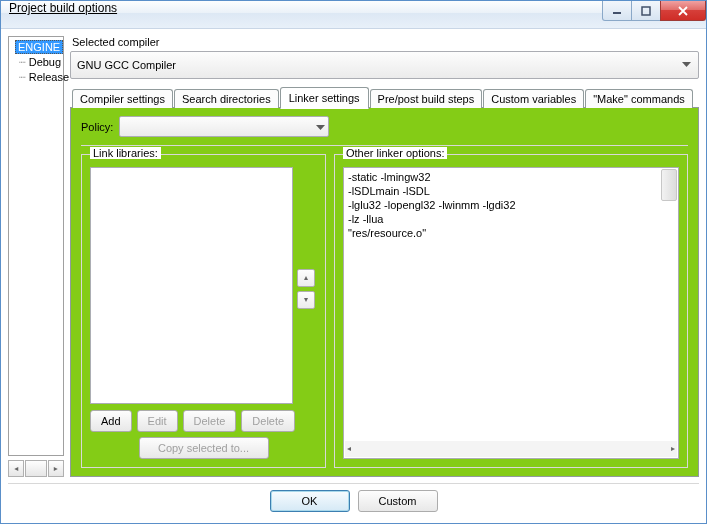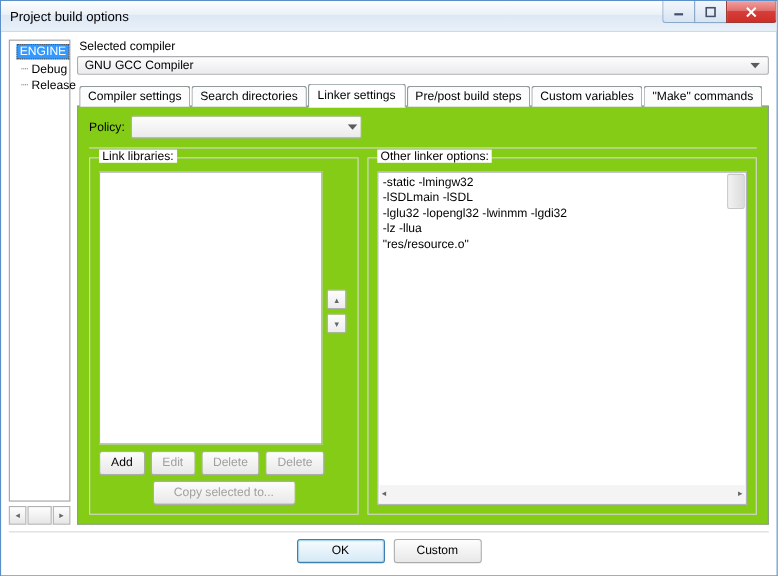--- a/index.html
+++ b/index.html
@@ -12,23 +12,24 @@
     background: #fff;
     display: flex; flex-direction: column;
     position: relative;
   }
 
   
   .titlebar {
     height: 28px;
     background: linear-gradient(to bottom, #fdfefe 0%, #eaf1f8 45%, #dde8f4 46%, #e8f0f9 100%);
     border-bottom: 1px solid #c9d6e6;
-    display: flex; align-items: center;
+    display: flex; 
     padding-left: 8px;
     position: relative;
+    text-decoration: underline;
   }
   .titlebar .title { color: #000; font-size: 12px; }
   .titlebar .controls {
     position: absolute; right: 0; top: 0;
     display: flex; height: 20px;
   }
   .win-btn {
     width: 30px; height: 20px;
     border: 1px solid #8aa8c8;
     border-top: none;
@@ -85,21 +86,21 @@
   .tree-scroll .arrow { width: 17px; }
   .tree-scroll .thumb { width: 22px; margin: 0 1px; }
   .tree-scroll .track { flex: 1; }
 
   
   .right-pane { flex: 1; display: flex; flex-direction: column; }
 
   .label { margin: 0 0 3px 2px; }
 
   .combo {
-    height: 17px;
+    height: 28px;
     border: 1px solid #abadb3;
     border-radius: 2px;
     background: linear-gradient(to bottom, #fdfdfd, #ebebeb);
     display: flex; align-items: center;
     padding: 0 3px 0 6px;
     margin-bottom: 7px;
   }
   .combo .text { flex: 1; }
   .combo .drop {
     width: 17px; height: 17px;

